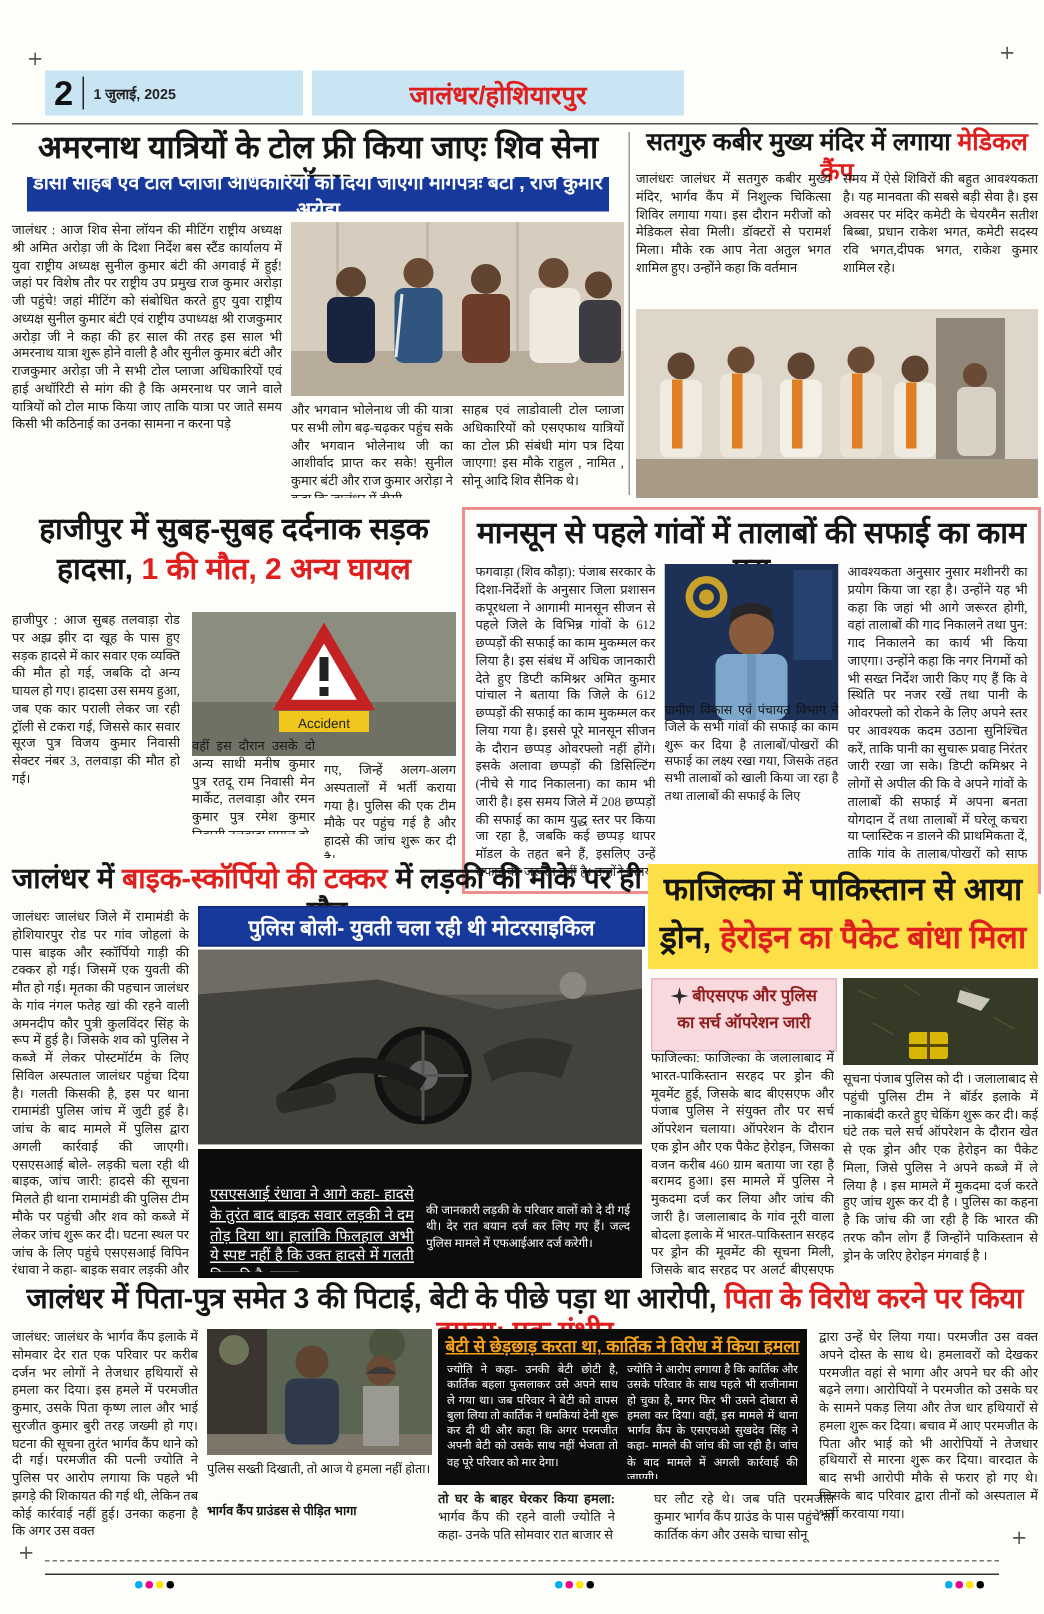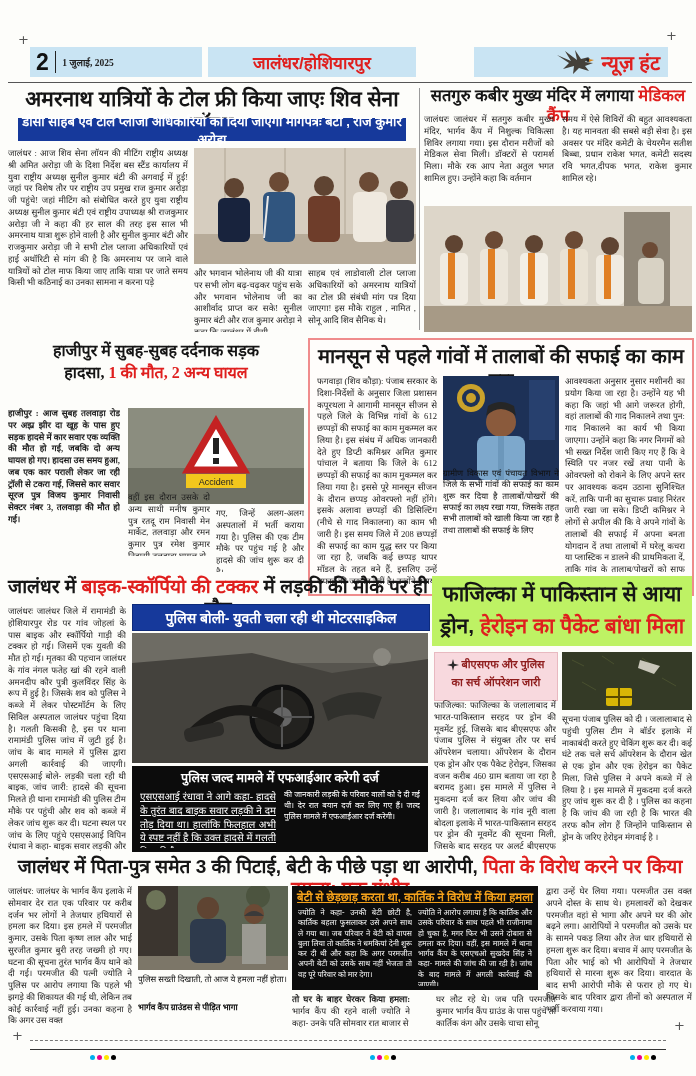--- a/index.html
+++ b/index.html
@@ -29,34 +29,24 @@
 <div id="page">
 
   <div class="abs mark" style="left:18px;top:32px;">+</div>
   <div class="abs mark" style="left:666px;top:28px;">+</div>
   <div class="abs mark" style="left:12px;top:1028px;">+</div>
   <div class="abs mark" style="left:674px;top:1018px;">+</div>
 
   <div class="abs hband" style="left:30px;top:47px;width:172px;height:30px;display:flex;align-items:center;">
     <span style="font-family:'Liberation Sans',sans-serif;font-weight:bold;font-size:23px;color:#111;margin-left:6px;">2</span>
     <span style="width:1.5px;height:22px;background:#222;margin:0 6px;"></span>
-    <span style="font-family:Liberation Serif, serif;font-weight:bold;font-size:9.5px;color:#222;">1 जुलाई, 2025</span>
-  </div>
-  <div class="abs hband" style="left:208px;top:47px;width:208px;height:30px;display:flex;align-items:center;justify-content:center;">
+    <span style="font-family:Liberation Sans, sans-serif;font-weight:bold;font-size:9.5px;color:#222;">1 जुलाई, 2025</span>
+  </div>
+  <div class="abs hband" style="left:208px;top:47px;width:248px;height:30px;display:flex;align-items:center;justify-content:center;">
     <span class="red" style="font-family:'Liberation Sans',sans-serif;font-weight:bold;font-size:17px;">जालंधर/होशियारपुर</span>
-  </div>
-  <div class="abs hband" style="left:474px;top:47px;width:194px;height:30px;display:flex;align-items:center;justify-content:flex-end;">
-    <span style="margin-right:4px;">
-      <svg width="42" height="26" viewBox="0 0 42 26">
-        <path d="M2,6 L16,12 L10,2 L22,11 L20,1 L26,10 L34,8 L30,13 L38,14 L30,17 L34,22 L24,19 L18,25 L19,17 L8,20 L14,14 Z" fill="#44403a"></path>
-        <circle cx="33" cy="11" r="2" fill="#2a2a2a"></circle>
-        <path d="M34,10 l5,1 -5,2 z" fill="#d98418"></path>
-      </svg>
-    </span>
-    <span class="red" style="font-family:'Liberation Sans',sans-serif;font-weight:bold;font-size:20px;margin-right:8px;">न्यूज़ हंट</span>
   </div>
   <div class="abs rule-h" style="left:8px;top:82px;width:684px;"></div>
 
   <div class="abs" style="left:8px;top:86px;width:408px;height:246px;">
     <div class="hl" style="font-size:21px;line-height:1.2;">अमरनाथ यात्रियों के टोल फ्री किया जाएः  शिव सेना लॉयन</div>
     <div class="subband abs" style="left:10px;top:32px;width:388px;height:23px;font-size:13px;">डीसी साहब एवं टोल प्लाजा अधिकारियों को दिया जाएगा मांगपत्रः बंटी , राज कुमार अरोड़ा</div>
     <div class="bt abs" style="left:0;top:62px;width:180px;height:184px;">जालंधर : आज शिव सेना लॉयन की मीटिंग राष्ट्रीय अध्यक्ष श्री अमित अरोड़ा जी के दिशा निर्देश बस स्टैंड कार्यालय में युवा राष्ट्रीय अध्यक्ष सुनील कुमार बंटी की अगवाई में हुई! जहां पर विशेष तौर पर राष्ट्रीय उप प्रमुख राज कुमार अरोड़ा जी पहुंचे! जहां मीटिंग को संबोधित करते हुए युवा राष्ट्रीय अध्यक्ष सुनील कुमार बंटी एवं राष्ट्रीय उपाध्यक्ष श्री राजकुमार अरोड़ा जी ने कहा की हर साल की तरह इस साल भी अमरनाथ यात्रा शुरू होने वाली है और सुनील कुमार बंटी और राजकुमार अरोड़ा जी ने सभी टोल प्लाजा अधिकारियों एवं हाई अथॉरिटी से मांग की है कि अमरनाथ पर जाने वाले यात्रियों को टोल माफ किया जाए ताकि यात्रा पर जाते समय किसी भी कठिनाई का उनका सामना न करना पड़े</div>
     <div class="abs" style="left:186px;top:62px;width:222px;height:116px;">
       <svg width="222" height="116" viewBox="0 0 222 116">
         <rect width="222" height="116" fill="#d6cdbf"></rect>
@@ -71,21 +61,21 @@
         <line x1="74" y1="48" x2="70" y2="90" stroke="#e8e8e8" stroke-width="2"></line>
         <circle cx="130" cy="38" r="10" fill="#5f4432"></circle>
           <rect x="114" y="48" width="32" height="46" rx="6" fill="#6e3d2a"></rect>
         <circle cx="175" cy="34" r="10" fill="#6b4a35"></circle>
           <rect x="159" y="44" width="34" height="50" rx="6" fill="#efe9df"></rect>
         <circle cx="205" cy="42" r="9" fill="#5f4432"></circle>
           <rect x="192" y="52" width="28" height="42" rx="6" fill="#3c3c42"></rect>
       </svg>
     </div>
     <div class="bt abs" style="left:186px;top:182px;width:108px;height:64px;">और भगवान भोलेनाथ जी की यात्रा पर सभी लोग बढ़-चढ़कर पहुंच सके और भगवान भोलेनाथ जी का आशीर्वाद प्राप्त कर सके! सुनील कुमार बंटी और राज कुमार अरोड़ा ने कहा कि जालंधर में डीसी</div>
-    <div class="bt abs" style="left:300px;top:182px;width:108px;height:64px;">साहब एवं लाडोवाली टोल प्लाजा अधिकारियों को अमरनाथ यात्रियों का टोल फ्री संबंधी मांग पत्र दिया जाएगा! इस मौके राहुल , नामित , सोनू आदि शिव सैनिक थे।</div>
+    <div class="bt abs" style="left:300px;top:182px;width:108px;height:64px;">साहब एवं लाडोवाली टोल प्लाजा अधिकारियों को एसएफाथ यात्रियों का टोल फ्री संबंधी मांग पत्र दिया जाएगा! इस मौके राहुल , नामित , सोनू आदि शिव सैनिक थे।</div>
   </div>
 
   <div class="abs rule-v" style="left:419px;top:88px;height:242px;"></div>
 
   <div class="abs" style="left:424px;top:86px;width:268px;height:246px;">
     <div class="hl" style="font-size:16.5px;line-height:1.2;">
       <span>सतगुरु कबीर मुख्य मंदिर में लगाया </span><span class="red">मेडिकल कैंप</span>
     </div>
     <div class="bt abs" style="left:0;top:28px;width:130px;height:88px;">जालंधरः जालंधर में सतगुरु कबीर मुख्य मंदिर, भार्गव कैंप में निशुल्क चिकित्सा शिविर लगाया गया। इस दौरान मरीजों को मेडिकल सेवा मिली। डॉक्टरों से परामर्श मिला। मौके रक आप नेता अतुल भगत शामिल हुए। उन्होंने कहा कि वर्तमान</div>
     <div class="bt abs" style="left:138px;top:28px;width:130px;height:88px;">समय में ऐसे शिविरों की बहुत आवश्यकता है। यह मानवता की सबसे बड़ी सेवा है। इस अवसर पर मंदिर कमेटी के चेयरमैन सतीश बिब्बा, प्रधान राकेश भगत, कमेटी सदस्य रवि भगत,दीपक भगत, राकेश कुमार शामिल रहे।</div>
@@ -109,27 +99,27 @@
         <circle cx="186" cy="40" r="9" fill="#5f4432"></circle>
           <rect x="172" y="49" width="28" height="50" rx="5" fill="#f0ebe1"></rect>
           <rect x="180" y="49" width="7" height="44" fill="#e07f24"></rect>
         <circle cx="226" cy="44" r="8" fill="#6b4a35"></circle>
           <rect x="214" y="52" width="26" height="46" rx="5" fill="#d8d2c4"></rect>
       </svg>
     </div>
   </div>
 
   <div class="abs" style="left:8px;top:340px;width:296px;height:232px;">
-    <div class="hl" style="font-size:16px;line-height:1.35;font-family:Liberation Serif, serif;">
+    <div class="hl" style="font-size:20px;line-height:1.35;">
       <div>हाजीपुर में सुबह-सुबह दर्दनाक सड़क</div>
       <div>
         <span>हादसा, </span><span class="red">1 की मौत, 2 अन्य घायल</span>
       </div>
     </div>
-    <div class="bt abs" style="left:0;top:68px;width:112px;height:164px;font-weight:bold;">हाजीपुर : आज सुबह तलवाड़ा रोड पर अझ्र झीर दा खूह के पास हुए सड़क हादसे में कार सवार एक व्यक्ति की मौत हो गई, जबकि दो अन्य घायल हो गए। हादसा उस समय हुआ, जब एक कार पराली लेकर जा रही ट्रॉली से टकरा गई, जिससे कार सवार सूरज पुत्र विजय कुमार निवासी सेक्टर नंबर 3, तलवाड़ा की मौत हो गई।</div>
+    <div class="bt abs" style="left:0;top:68px;width:112px;height:164px;">हाजीपुर : आज सुबह तलवाड़ा रोड पर अझ्र झीर दा खूह के पास हुए सड़क हादसे में कार सवार एक व्यक्ति की मौत हो गई, जबकि दो अन्य घायल हो गए। हादसा उस समय हुआ, जब एक कार पराली लेकर जा रही ट्रॉली से टकरा गई, जिससे कार सवार सूरज पुत्र विजय कुमार निवासी सेक्टर नंबर 3, तलवाड़ा की मौत हो गई।</div>
     <div class="abs" style="left:120px;top:68px;width:176px;height:96px;">
       <svg width="176" height="96" viewBox="0 0 176 96">
         <rect width="176" height="96" fill="#8b8d7f"></rect>
         <rect y="60" width="176" height="36" fill="#6f7164"></rect>
         <polygon points="88,14 116,62 60,62" fill="#fff" stroke="#c42222" stroke-width="7"></polygon>
         <rect x="85" y="30" width="6" height="16" fill="#222"></rect>
           <rect x="85" y="50" width="6" height="6" fill="#222"></rect>
         <rect x="58" y="66" width="60" height="14" fill="#f2c71d"></rect>
         <text x="88" y="77" text-anchor="middle" font-size="9" font-family="Liberation Sans,sans-serif" fill="#222">Accident</text>
       </svg>
@@ -173,28 +163,27 @@
         <circle cx="150" cy="84" r="10" fill="#666"></circle>
         <line x1="150" y1="54" x2="150" y2="114" stroke="#555" stroke-width="2"></line>
         <line x1="120" y1="84" x2="180" y2="84" stroke="#555" stroke-width="2"></line>
         <path d="M60,100 q40,-40 90,-10" stroke="#1b1a18" stroke-width="10" fill="none"></path>
         <rect x="52" y="92" width="40" height="14" rx="5" fill="#2c2b28" transform="rotate(-12 72 99)"></rect>
         <path d="M190,70 q30,-18 60,-6 l-8,22 q-26,-10 -46,2 z" fill="#30302c"></path>
         <circle cx="250" cy="24" r="9" fill="#8a8880"></circle>
       </svg>
     </div>
     <div class="blackbox abs" style="left:124px;top:190px;width:296px;height:86px;">
-      <div style="font-family:'Liberation Sans',sans-serif;font-weight:bold;font-size:12.5px;text-align:center;padding-top:3px;">पुलिस जल्द मामले में एफआईआर करेगी दर्ज</div>
       <div class="abs" style="left:8px;top:24px;width:136px;height:58px;font-size:10px;line-height:1.38;text-align:justify;overflow:hidden;text-decoration:underline;">एसएसआई रंधावा ने आगे कहा- हादसे के तुरंत बाद बाइक सवार लड़की ने दम तोड़ दिया था। हालांकि फिलहाल अभी ये स्पष्ट नहीं है कि उक्त हादसे में गलती किसकी है, घटना</div>
-      <div class="abs" style="left:152px;top:24px;width:136px;height:58px;font-size:7.9px;line-height:1.38;text-align:justify;overflow:hidden;">की जानकारी लड़की के परिवार वालों को दे दी गई थी। देर रात बयान दर्ज कर लिए गए हैं। जल्द पुलिस मामले में एफआईआर दर्ज करेगी।</div>
+      <div class="abs" style="left:152px;top:36px;width:136px;height:58px;font-size:7.9px;line-height:1.38;text-align:justify;overflow:hidden;">की जानकारी लड़की के परिवार वालों को दे दी गई थी। देर रात बयान दर्ज कर लिए गए हैं। जल्द पुलिस मामले में एफआईआर दर्ज करेगी।</div>
     </div>
   </div>
 
   <div class="abs" style="left:432px;top:576px;width:260px;height:276px;">
-    <div class="abs" style="left:0;top:0;width:260px;height:70px;background:#bef264;">
+    <div class="abs" style="left:0;top:0;width:260px;height:70px;background:#fde047;">
       <div class="hl" style="font-size:21px;line-height:1.5;padding-top:2px;">
         <div>फाजिल्का में पाकिस्तान से आया</div>
         <div>
           <span>ड्रोन, </span><span class="red">हेरोइन का पैकेट बांधा मिला</span>
         </div>
       </div>
     </div>
     <div class="pinkbox abs" style="left:2px;top:76px;width:122px;height:44px;font-size:11px;line-height:1.6;padding-top:3px;">
       <div>
         <span style="display:inline-block;vertical-align:middle;margin-right:2px;">

